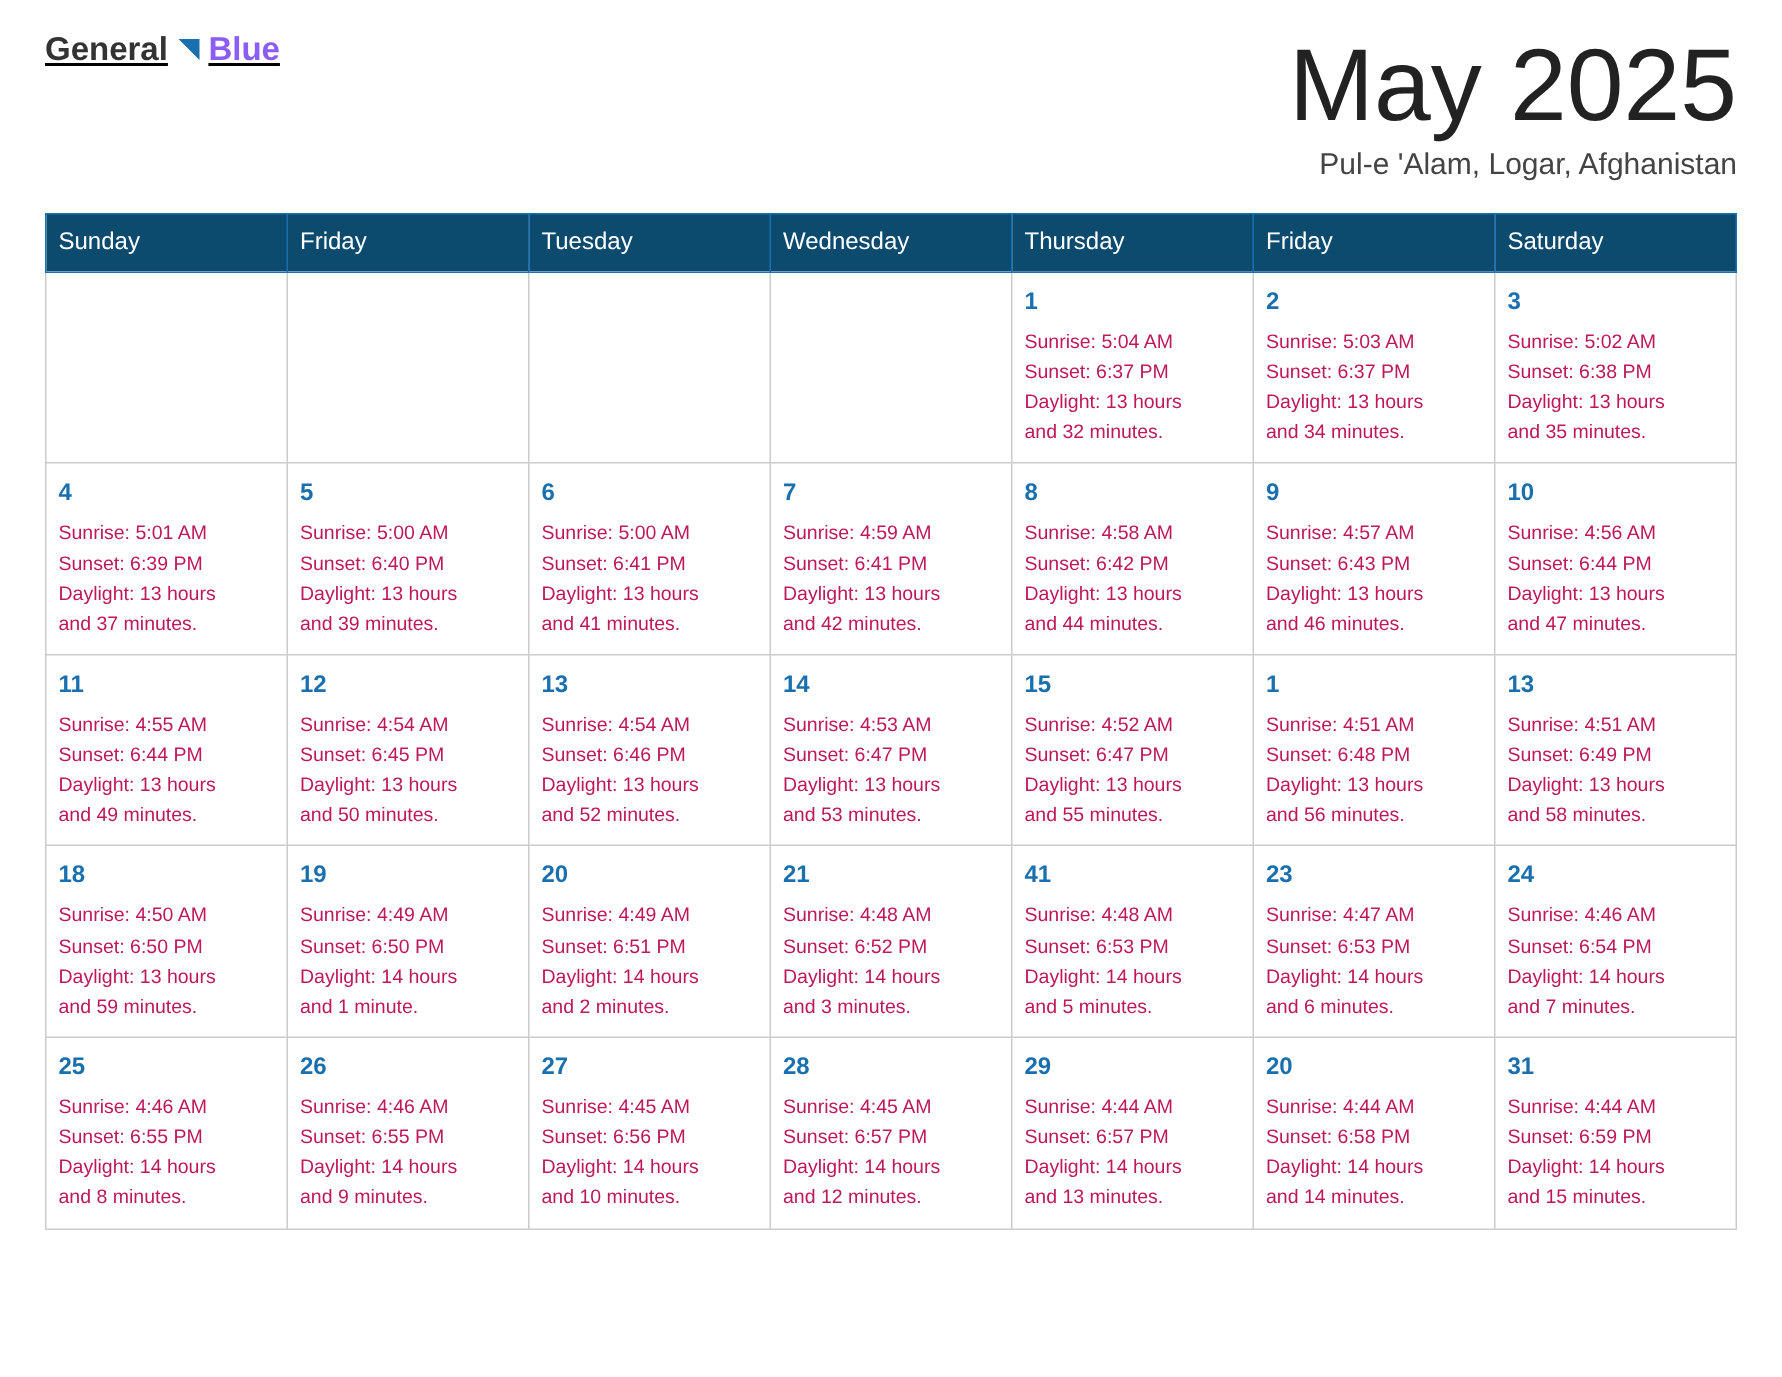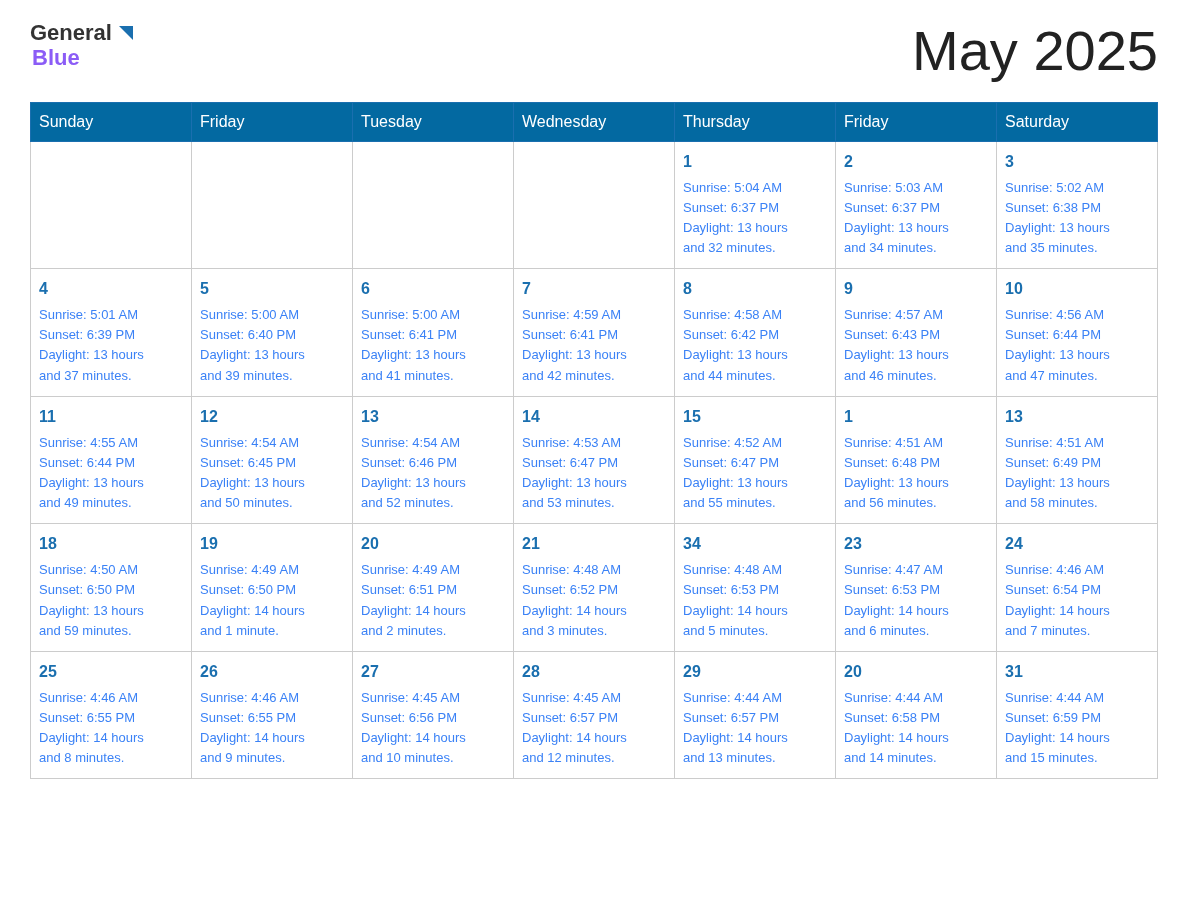--- a/index.html
+++ b/index.html
@@ -28,37 +28,37 @@
     }
     .logo-text-blue {
       font-size: 22px;
       font-weight: bold;
       color: #8b5cf6;
     }
     .title-section {
       text-align: right;
     }
     .month-title {
-      font-size: 56px;
+      font-size: 68px;
       font-weight: normal;
       color: #222;
       line-height: 1.1;
     }
     .location-title {
       font-size: 20px;
       color: #444;
       margin-top: 4px;
     }
     .calendar {
       width: 100%;
       border-collapse: collapse;
       border: 1px solid #aaa;
     }
     .calendar th {
-      background-color: #0369a1;
+      background-color: #0c4a6e;
       color: #fff;
       padding: 10px 8px;
       text-align: left;
       font-size: 16px;
       font-weight: normal;
       border: 1px solid #1a6faf;
     }
     .calendar td {
       vertical-align: top;
       padding: 8px 8px 10px 8px;
@@ -70,45 +70,46 @@
       line-height: 1.5;
     }
     .day-num {
       font-size: 16px;
       font-weight: bold;
       color: #1a6faf;
       display: block;
       margin-bottom: 4px;
     }
     .day-info {
-      color: #3b82f6;
+      color: #be185d;
       font-size: 13px;
       line-height: 1.55;
     }
     .empty-cell {
       background: #fff;
     }
   </style>
 </head>
 <body>
 
 <div class="header">
   <div class="logo">
-    <div style="display:flex;flex-direction:column;line-height:1.15;">
+    <div style="display:flex;flex-direction:row;line-height:1.15;text-decoration:underline;">
       <div style="display:flex;align-items:center;">
         <span class="logo-text-general">General</span>
         <svg width="22" height="22" viewBox="0 0 22 22" style="margin-left:3px;">
           <polygon points="4,4 18,4 18,18" fill="#1a6faf"></polygon>
         </svg>
       </div>
       <span class="logo-text-blue" style="margin-left:2px;">Blue</span>
     </div>
   </div>
   <div class="title-section">
     <div class="month-title">May 2025</div>
+    <div class="location-title">Pul-e 'Alam, Logar, Afghanistan</div>
   </div>
 </div>
 
 <table class="calendar">
   <thead>
     <tr>
     <th>Sunday</th>
         <th>Friday</th>
         <th>Tuesday</th>
         <th>Wednesday</th>
@@ -207,21 +208,21 @@
         </td>
         <td>
           <span class="day-num">20</span>
           <div class="day-info">Sunrise: 4:49 AM<br>Sunset: 6:51 PM<br>Daylight: 14 hours<br>and 2 minutes.</div>
         </td>
         <td>
           <span class="day-num">21</span>
           <div class="day-info">Sunrise: 4:48 AM<br>Sunset: 6:52 PM<br>Daylight: 14 hours<br>and 3 minutes.</div>
         </td>
         <td>
-          <span class="day-num">34</span>
+          <span class="day-num">41</span>
           <div class="day-info">Sunrise: 4:48 AM<br>Sunset: 6:53 PM<br>Daylight: 14 hours<br>and 5 minutes.</div>
         </td>
         <td>
           <span class="day-num">23</span>
           <div class="day-info">Sunrise: 4:47 AM<br>Sunset: 6:53 PM<br>Daylight: 14 hours<br>and 6 minutes.</div>
         </td>
         <td>
           <span class="day-num">24</span>
           <div class="day-info">Sunrise: 4:46 AM<br>Sunset: 6:54 PM<br>Daylight: 14 hours<br>and 7 minutes.</div>
         </td>

